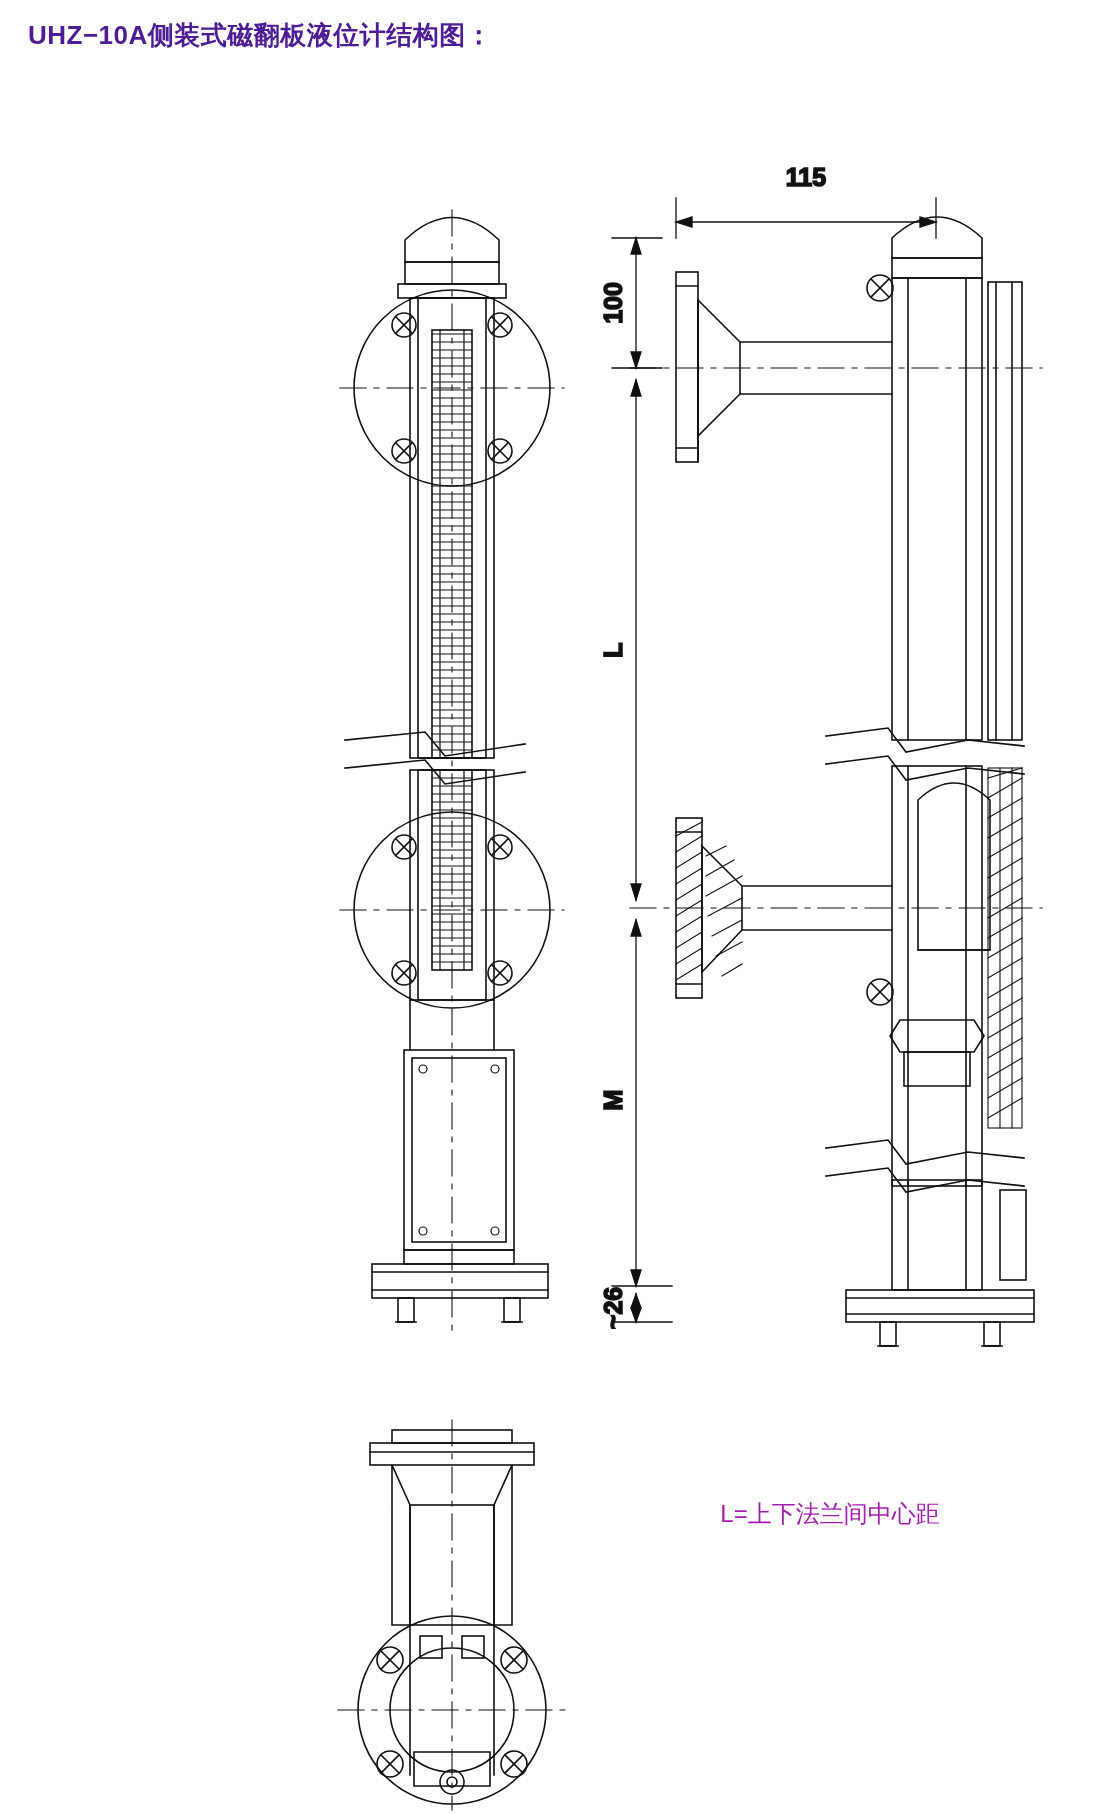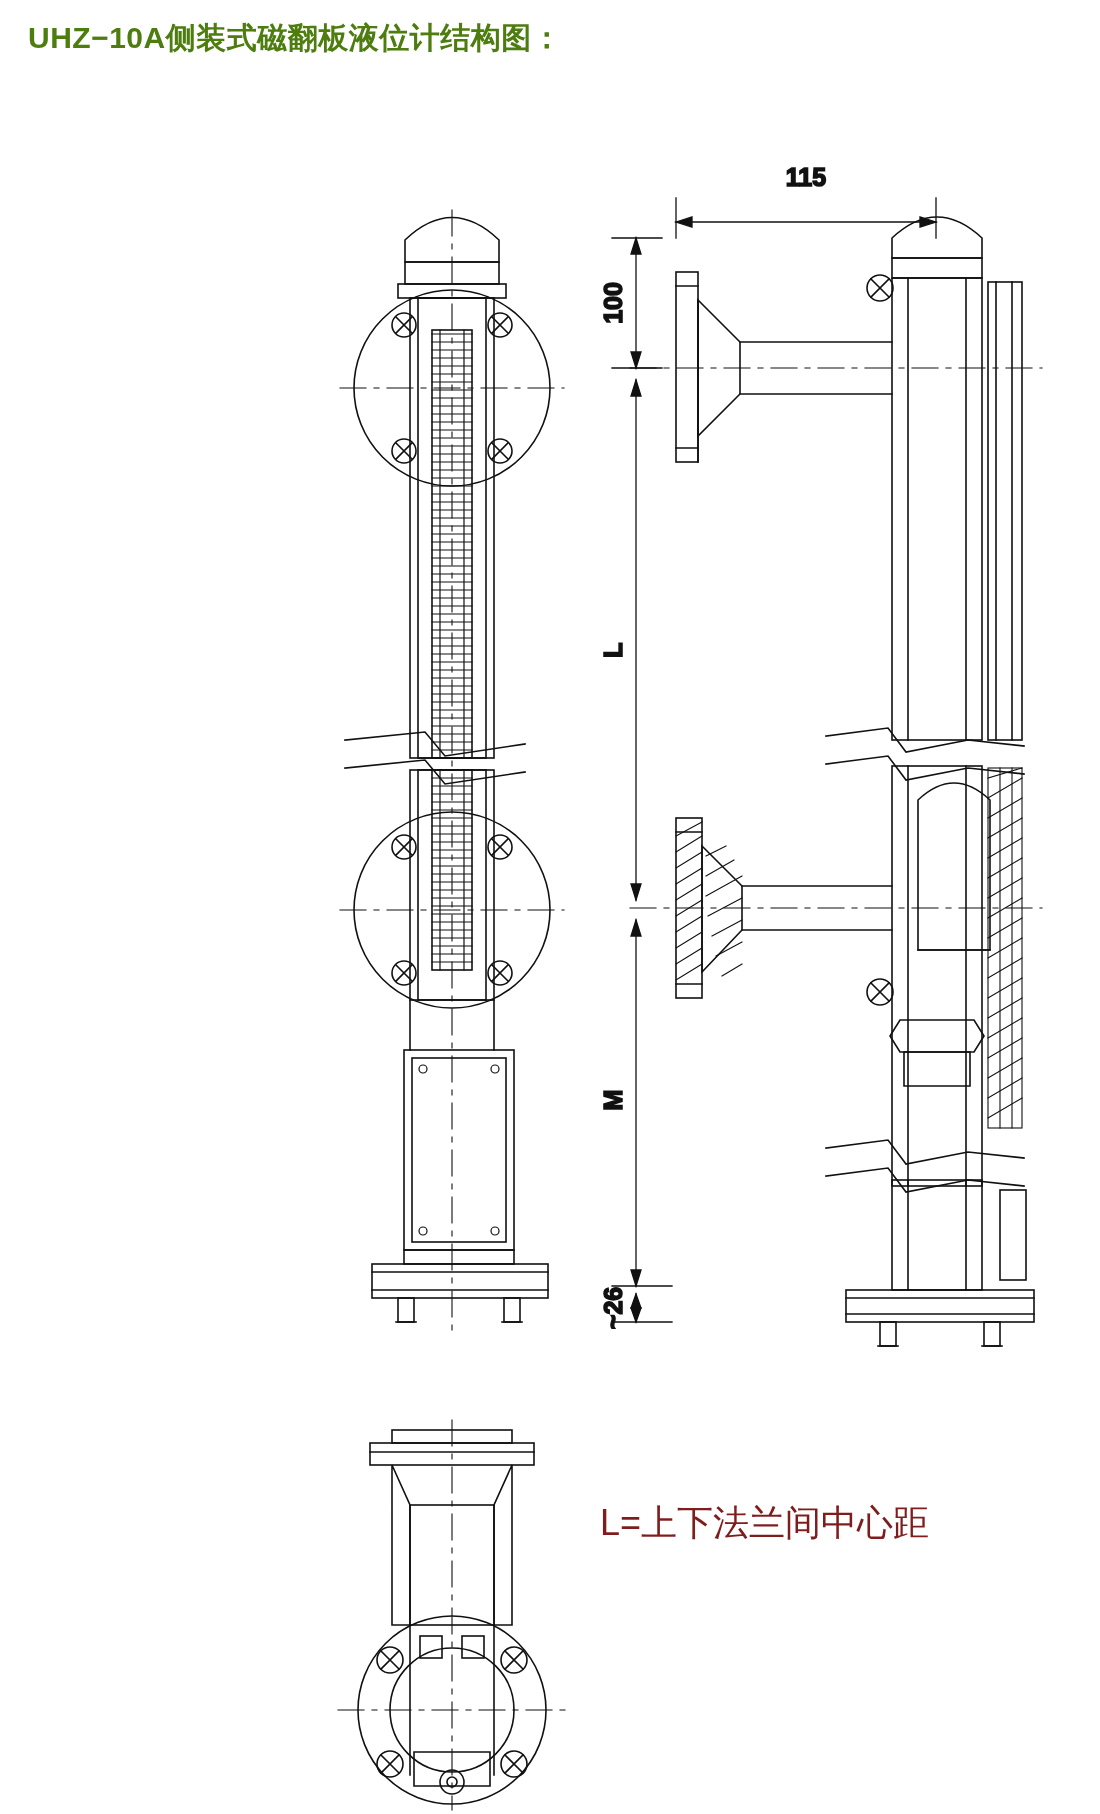--- a/index.html
+++ b/index.html
@@ -12,24 +12,24 @@
     height: 1814px;
     position: relative;
     font-family: "Liberation Sans", sans-serif;
     color: #111111;
     overflow: hidden;
   }
   #page-title {
     position: absolute;
     left: 28px;
     top: 18px;
-    font-size: 30px;
+    font-size: 26px;
     font-weight: bold;
     letter-spacing: 0.5px;
-    color: #4d7c0f;
+    color: #4c1d95;
     white-space: nowrap;
   }
   #drawing-area {
     position: absolute;
     left: 0;
     top: 0;
     width: 1100px;
     height: 1814px;
     border-radius: 22px;
   }
@@ -41,24 +41,25 @@
     font-size: 25px;
     font-weight: bold;
   }
   .legend-box {
     position: absolute;
     left: 600px;
     top: 1495px;
     width: 460px;
   }
   .legend-box div {
-    font-size: 36px;
+    font-size: 24px;
     line-height: 1.55;
     white-space: nowrap;
-    color: #7f1d1d;
+    color: #a21caf;
+    text-align: center;
   }
 </style>
 </head>
 <body>
 
 <div id="page-title">UHZ−10A侧装式磁翻板液位计结构图：</div>
 
 <div id="drawing-area">
 <svg width="1100" height="1814" viewBox="0 0 1100 1814" xmlns="http://www.w3.org/2000/svg">
   <g fill="none" stroke="#111111" stroke-width="1.6" stroke-linecap="square">

